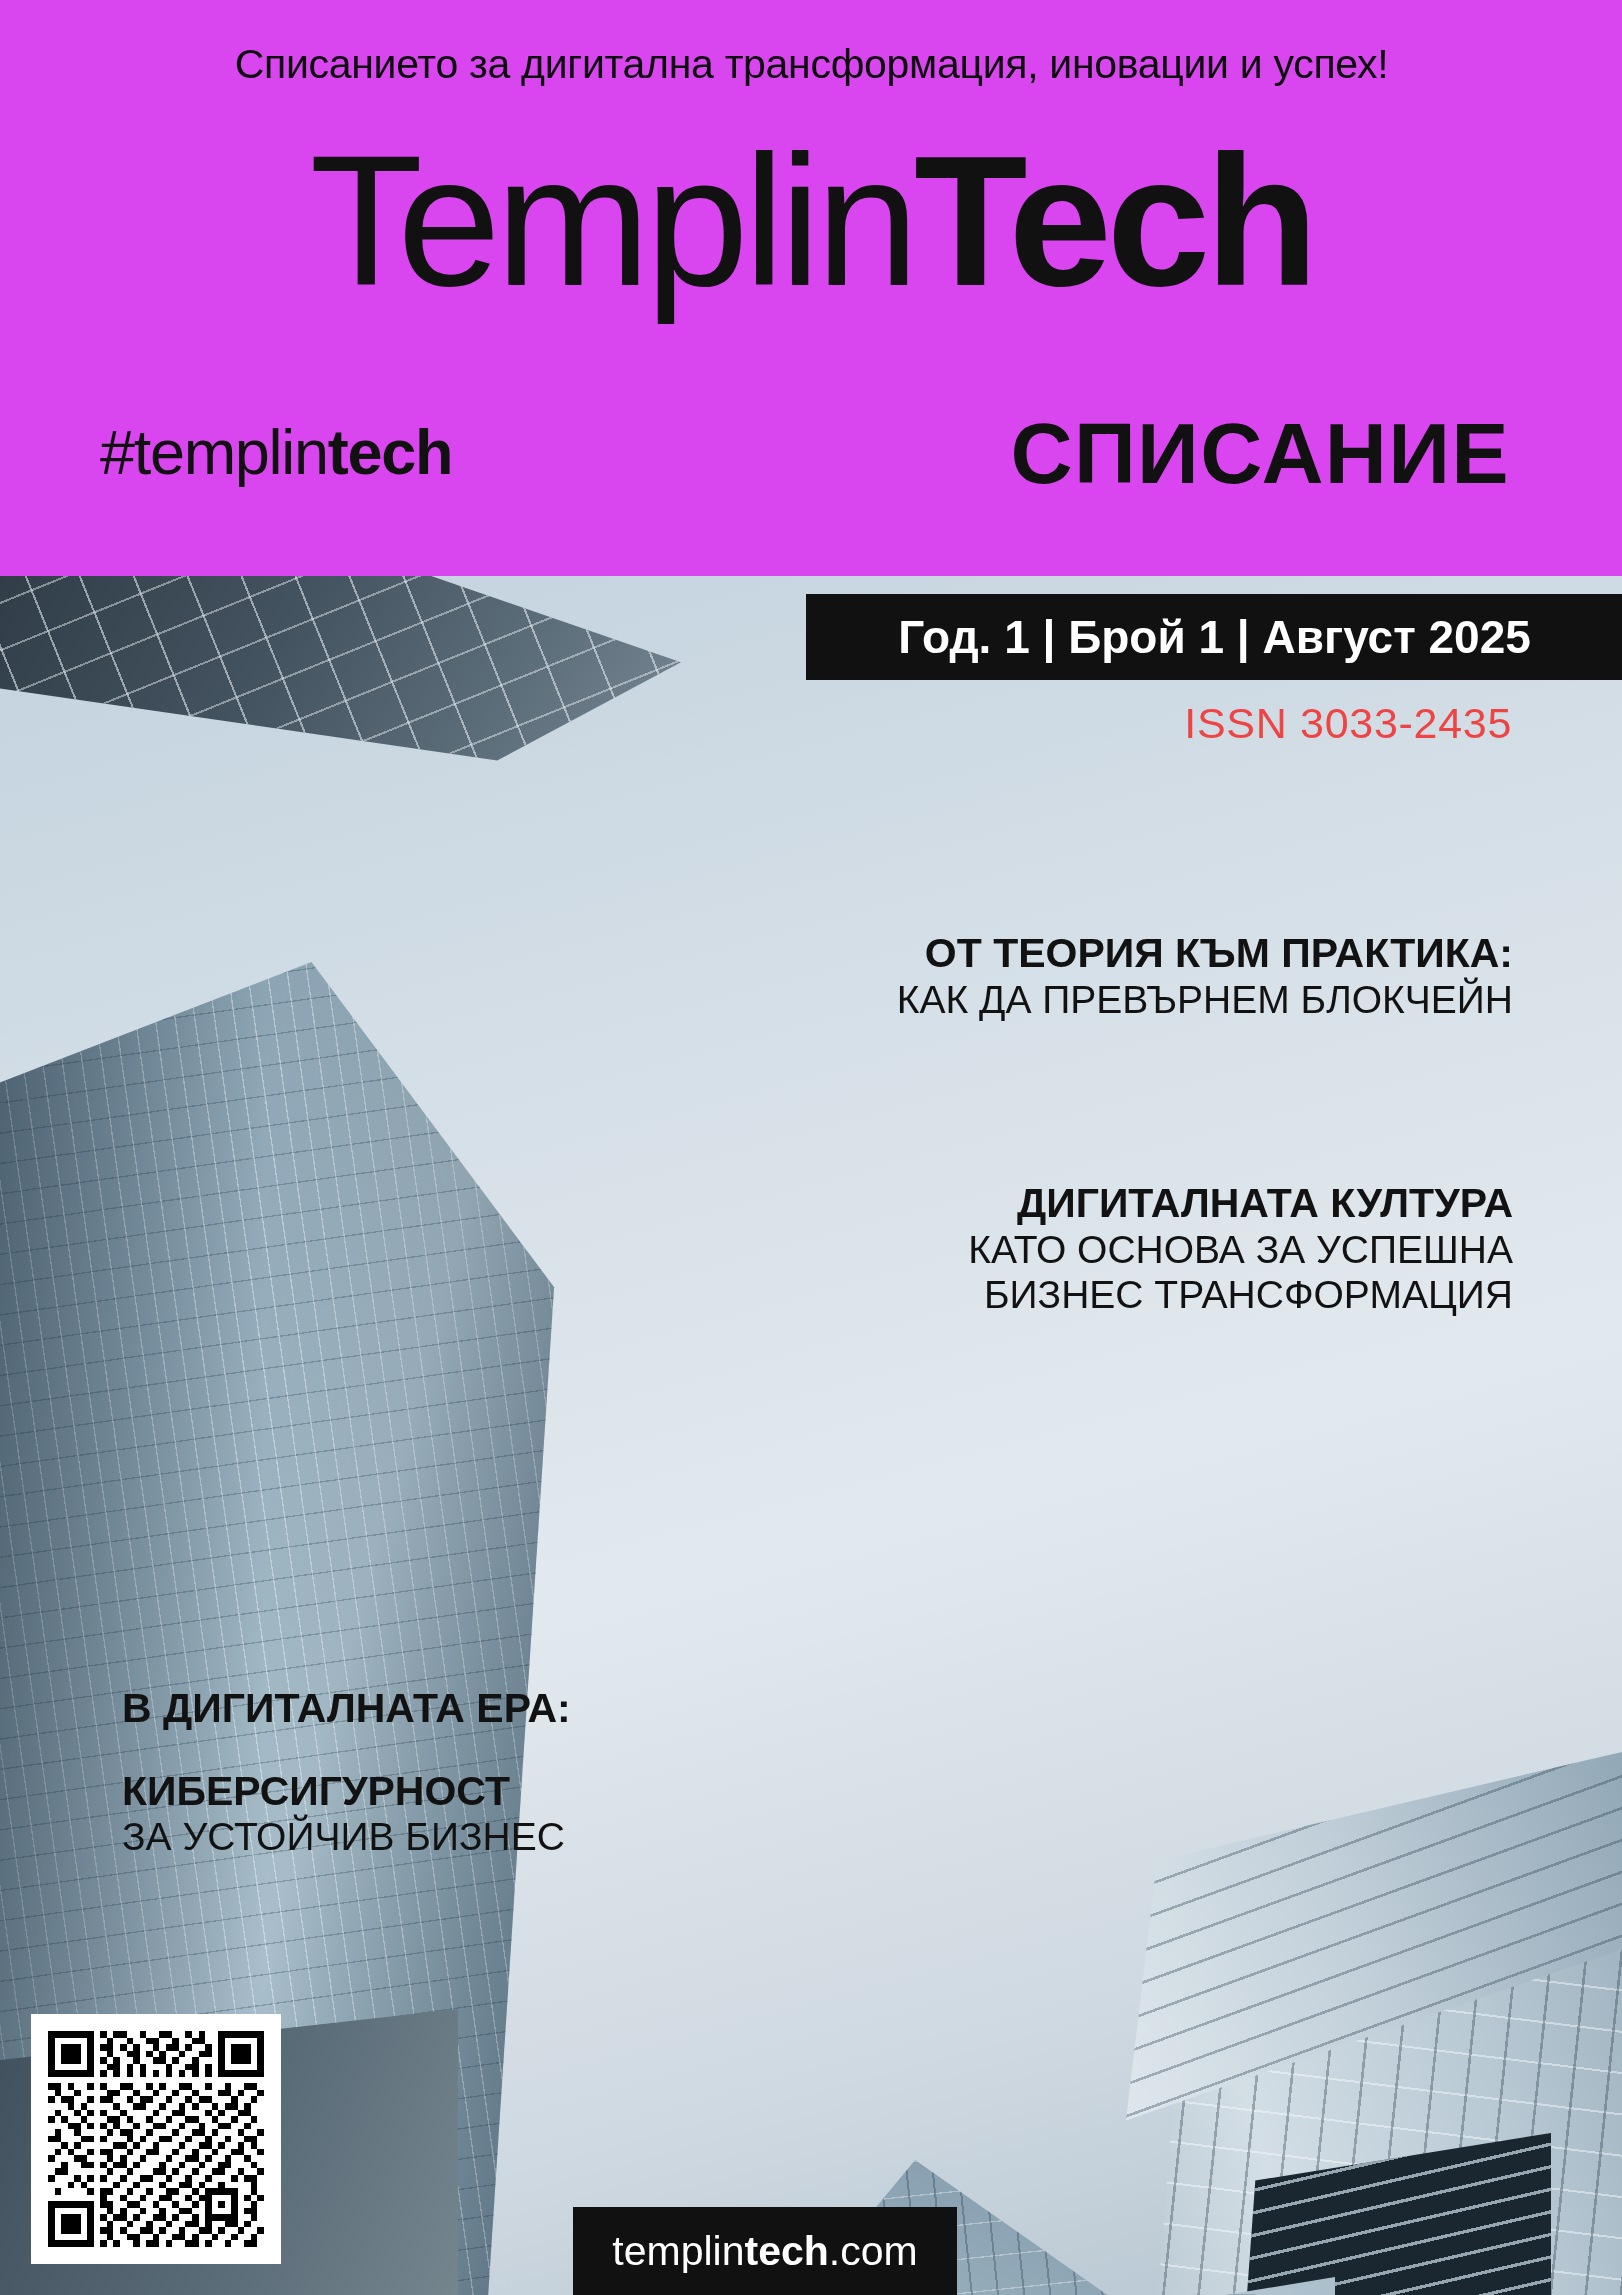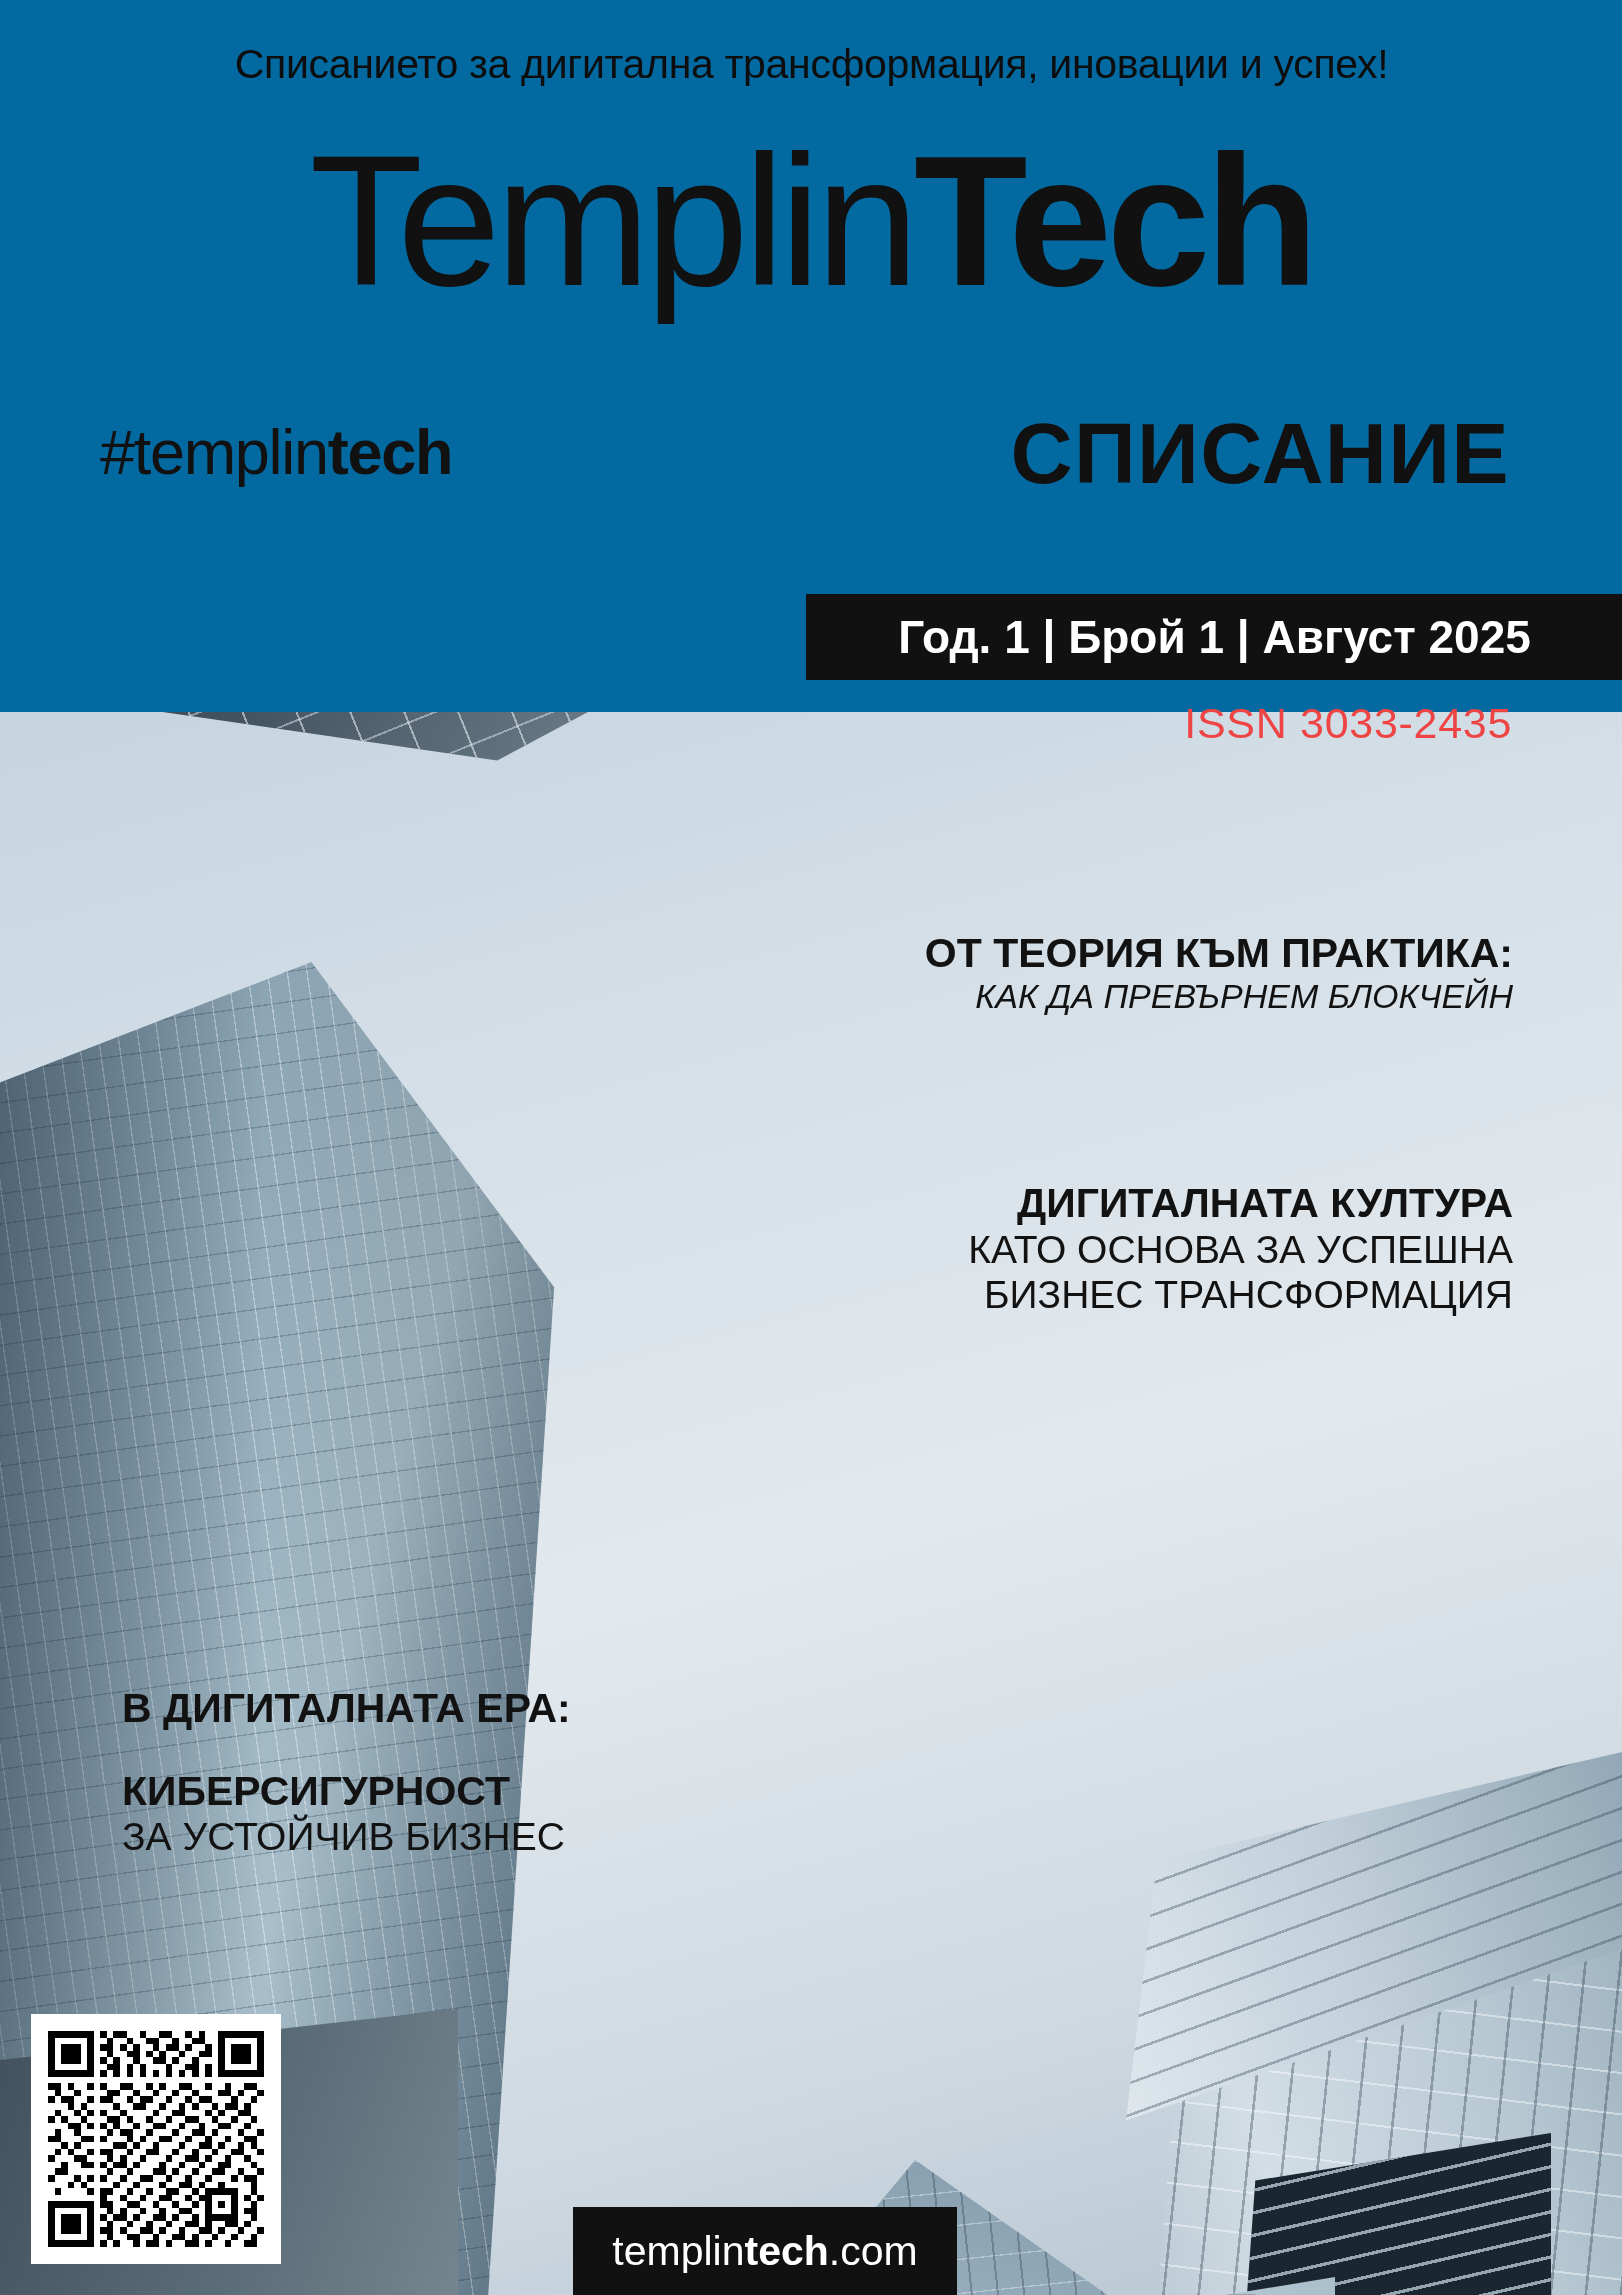--- a/index.html
+++ b/index.html
@@ -13,22 +13,22 @@
     font-family: "Liberation Sans", sans-serif;
     overflow: hidden;
     position: relative;
   }
 
   
   .masthead {
     position: absolute;
     left: 0; top: 0;
     width: 1623px;
-    height: 712px;
-    background: #0369a1;
+    height: 576px;
+    background: #d946ef;
     z-index: 20;
   }
   .tagline {
     position: absolute;
     left: 0; top: 41px;
     width: 1623px;
     text-align: center;
     font-size: 41px;
     letter-spacing: -0.3px;
     color: #0d0d0d;
@@ -259,21 +259,21 @@
     white-space: nowrap;
     margin-top: 36px;
   }
   .cl .sub {
     font-weight: 400;
     white-space: nowrap;
   }
 
   .cl-1 { right: 110px; top: 895px; text-align: right; }
   .cl-1 .hl { font-size: 41px; line-height: 1.12; letter-spacing: 0px; }
-  .cl-1 .sub { font-size: 34px; line-height: 1.16; letter-spacing: 0px; font-style: italic; }
+  .cl-1 .sub { font-size: 39px; line-height: 1.16; letter-spacing: 0px; }
 
   .cl-2 { right: 110px; top: 1145px; text-align: right; }
   .cl-2 .hl { font-size: 41px; line-height: 1.12; }
   .cl-2 .sub { font-size: 39px; line-height: 1.16; }
 
   .cl-3 { left: 122px; top: 1649px; text-align: left; }
   .cl-3 .hl { font-size: 41px; line-height: 1.14; }
   .cl-3 .sub { font-size: 39px; line-height: 1.18; }
 
   

